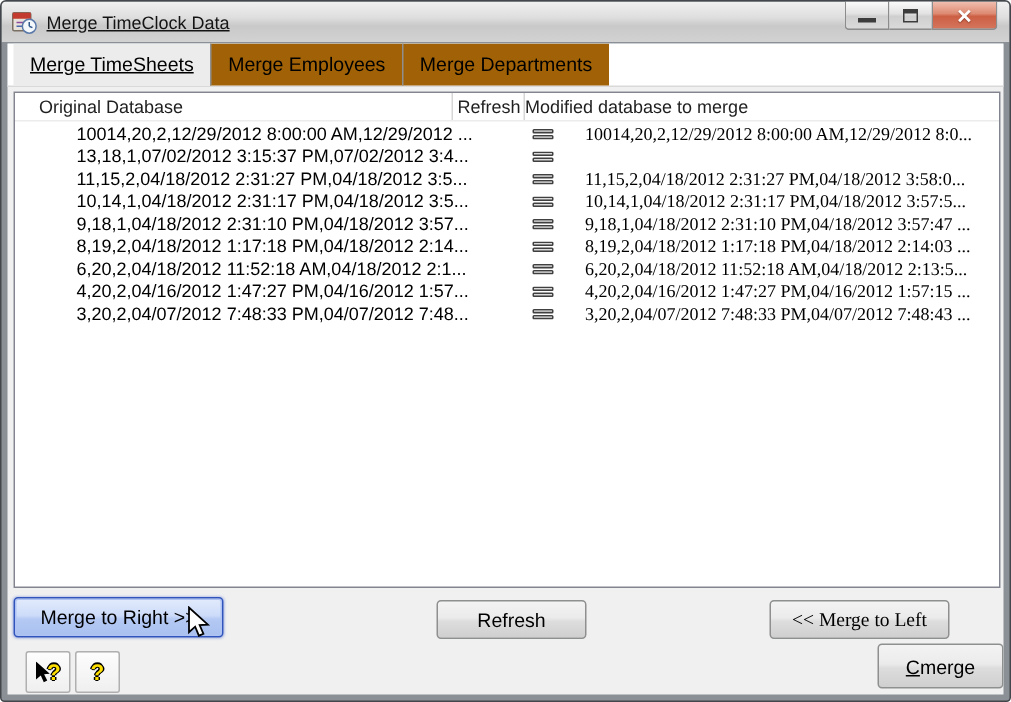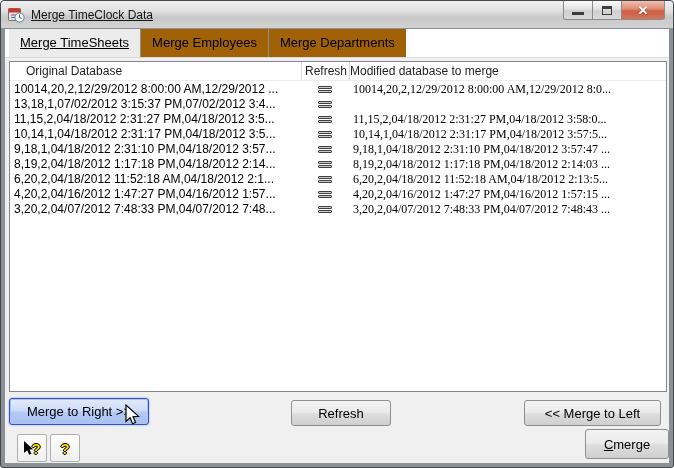--- a/index.html
+++ b/index.html
@@ -66,42 +66,42 @@
     font-size:12px;color:#1f1f1f;
   }
   .lv-header .hcol{line-height:18px;white-space:nowrap;overflow:hidden;}
   .hcol.h-orig{width:291px;padding-left:16px;}
   .hcol.h-status{width:48px;padding-left:3px;border-left:1px solid #d6d6d6;}
   .hcol.h-mod{flex:1;padding-left:0;border-left:1px solid #d6d6d6;}
 
   .lv-body{position:absolute;top:20px;left:0;right:0;bottom:0;overflow:hidden;}
   .lv-row{display:flex;height:15px;align-items:center;}
   .cell{font-size:12px;line-height:15px;color:#000;white-space:nowrap;overflow:hidden;}
-  .cell.orig{width:291px;padding-left:4px;}
+  .cell.orig{width:291px;padding-left:4px;margin-left:37px;}
   .cell.statuscell{width:48px;display:flex;flex-direction:column;align-items:center;justify-content:center;gap:1px;}
   .cell.mod{flex:1;padding-left:4px;font-family:Liberation Serif, serif;}
   .eqbar{width:14px;height:3px;border:1px solid #404040;border-radius:1px;
     background:linear-gradient(180deg,#fafafa,#9e9e9e);}
 
   
   .btn{
     position:absolute;font-size:13px;color:#000;text-align:center;
     border:1px solid #8e8f8f;border-radius:3px;
     background:linear-gradient(180deg,#f3f3f3,#ebebeb 45%,#dddddd 55%,#cfcfcf);
     display:flex;align-items:center;justify-content:center;
     padding:0;cursor:default;
   }
   .btn-merge-right{
     left:4px;top:369px;width:140px;height:27px;
     border:1px solid #3053bc;border-radius:3px;
     background:linear-gradient(180deg,#e3ebfc 0%,#cddcf9 45%,#b4c9f3 55%,#a9c0f0 100%);
     box-shadow:inset 0 0 0 1px #aec3f2, 0 0 2px rgba(64,100,210,.6);
   }
   .btn-refresh{left:286px;top:371px;width:100px;height:26px;}
-  .btn-merge-left{left:519px;top:371px;width:137px;height:26px;}
+  .btn-merge-left{left:508px;top:371px;width:120px;height:26px;font-family:Liberation Serif, serif;}
   .btn-close{left:580px;top:400px;width:84px;height:30px;font-size:13px;}
   .u{text-decoration:underline;}
 
   .iconbtn{
     position:absolute;width:30px;height:28px;top:405px;
     border:1px solid #b0b0b0;border-radius:2px;
     background:linear-gradient(180deg,#fdfdfd,#efefef);
     display:flex;align-items:center;justify-content:center;cursor:default;
   }
   .iconbtn.helparrow{left:12px;}

